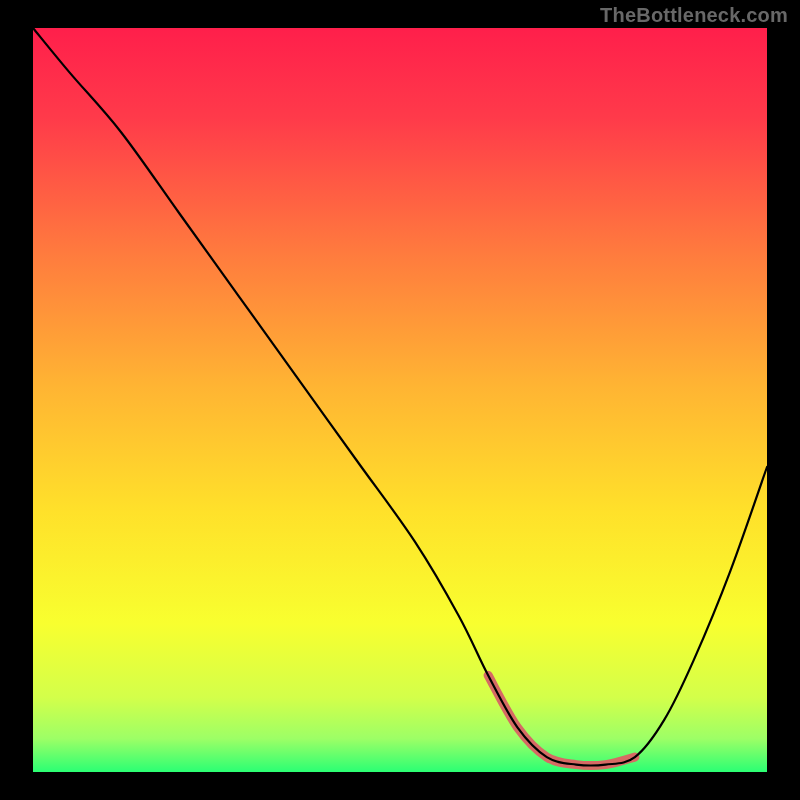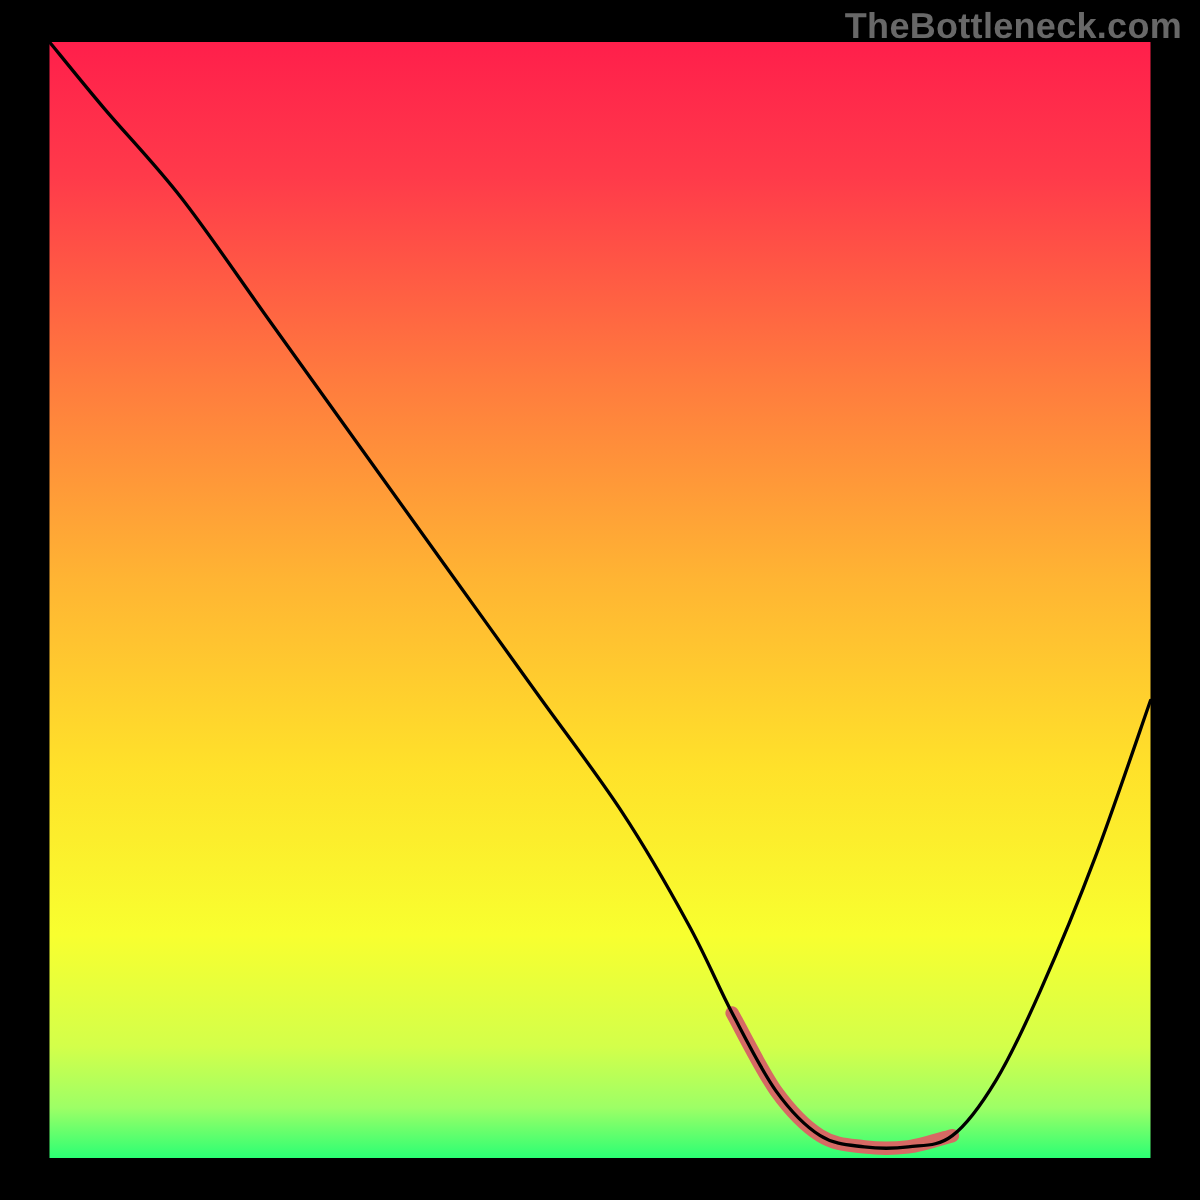--- a/index.html
+++ b/index.html
@@ -14,21 +14,21 @@
     position: relative;
     width: 800px;
     height: 800px;
     background: #000;
   }
   .watermark {
     position: absolute;
     top: 4px;
     right: 12px;
     font-family: Arial, Helvetica, sans-serif;
-    font-size: 24px;
+    font-size: 20px;
     font-weight: 600;
     color: #686868;
     letter-spacing: 0.2px;
     user-select: none;
   }
   svg {
     position: absolute;
     left: 0;
     top: 0;
   }

